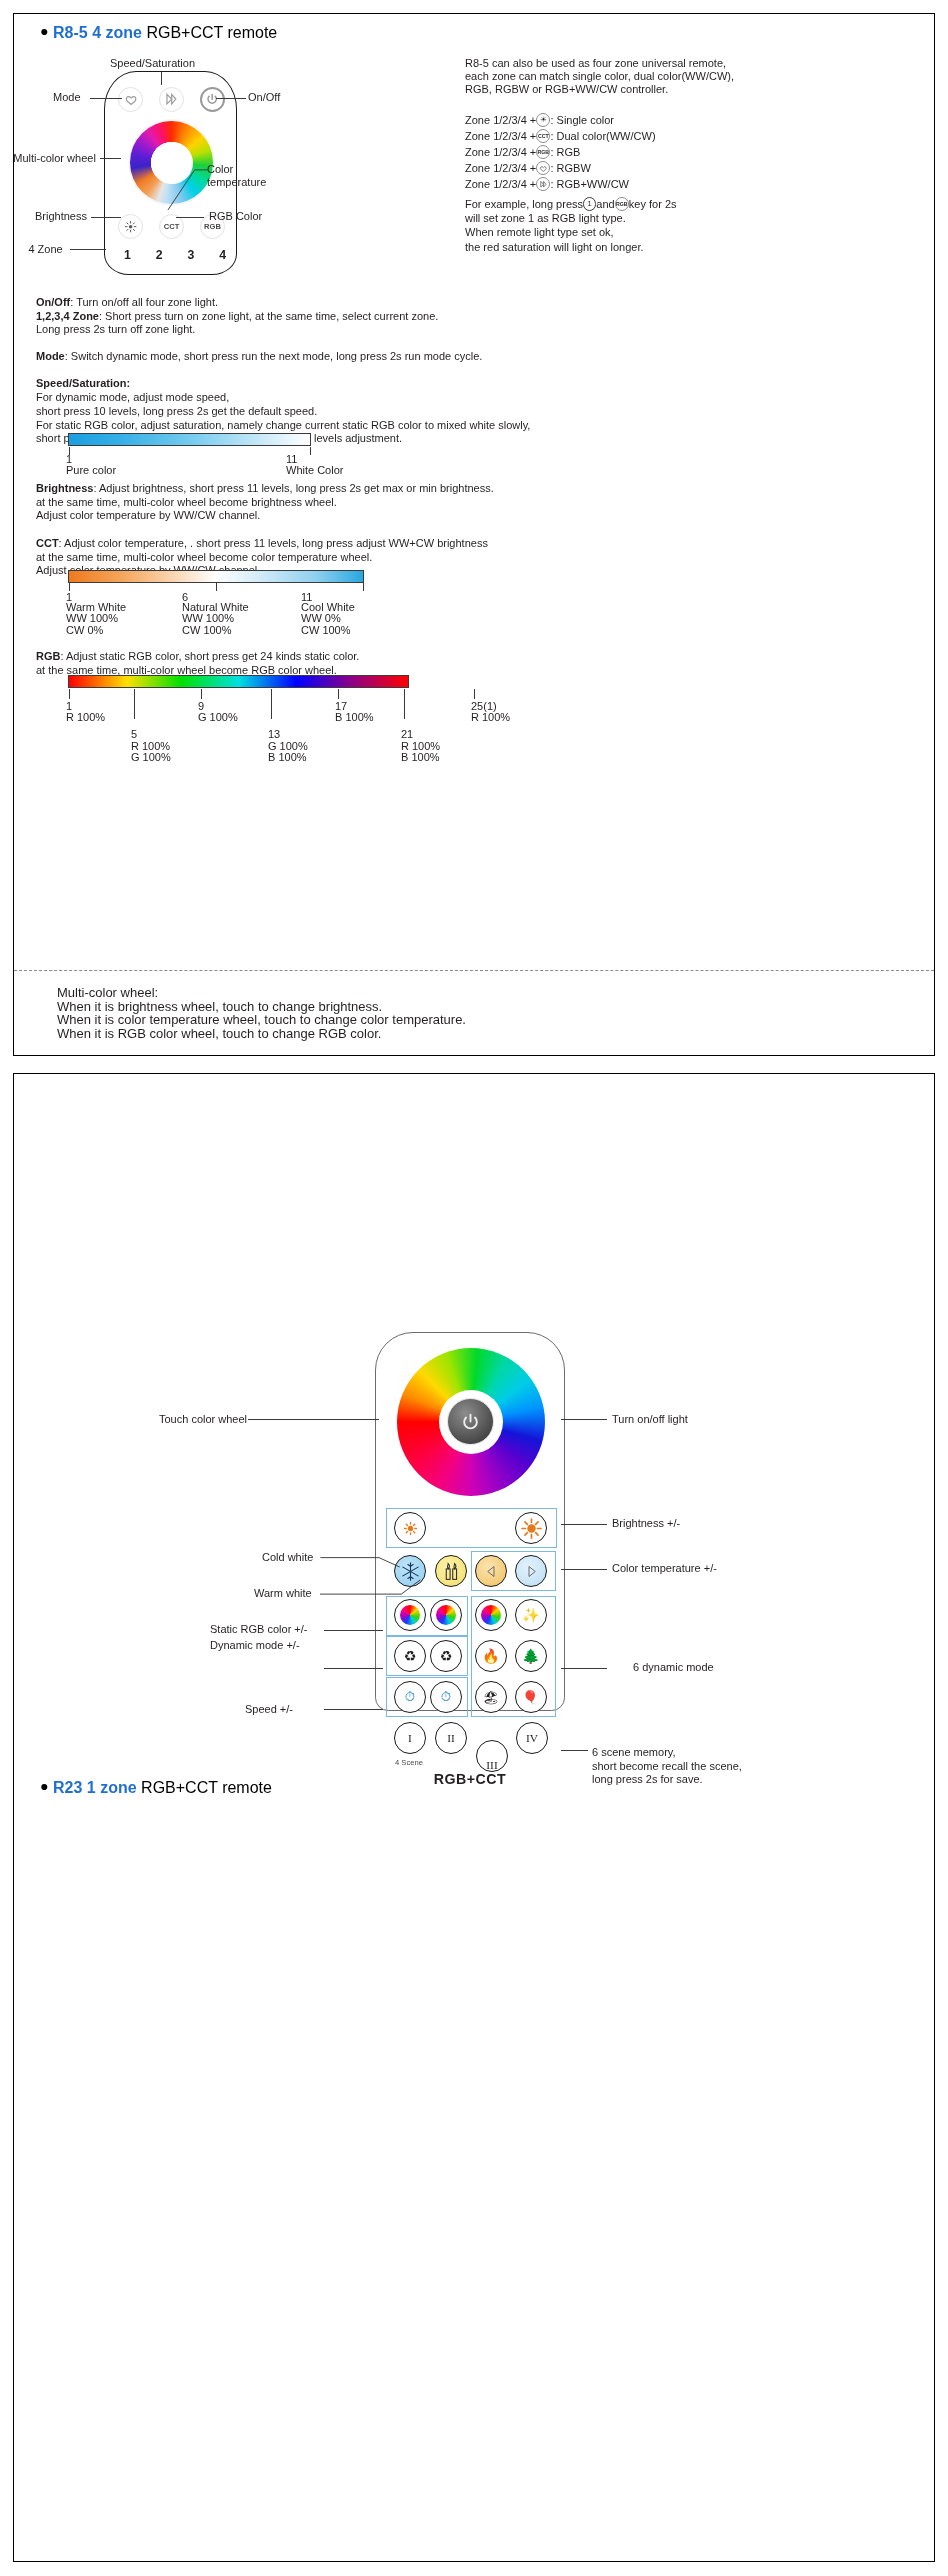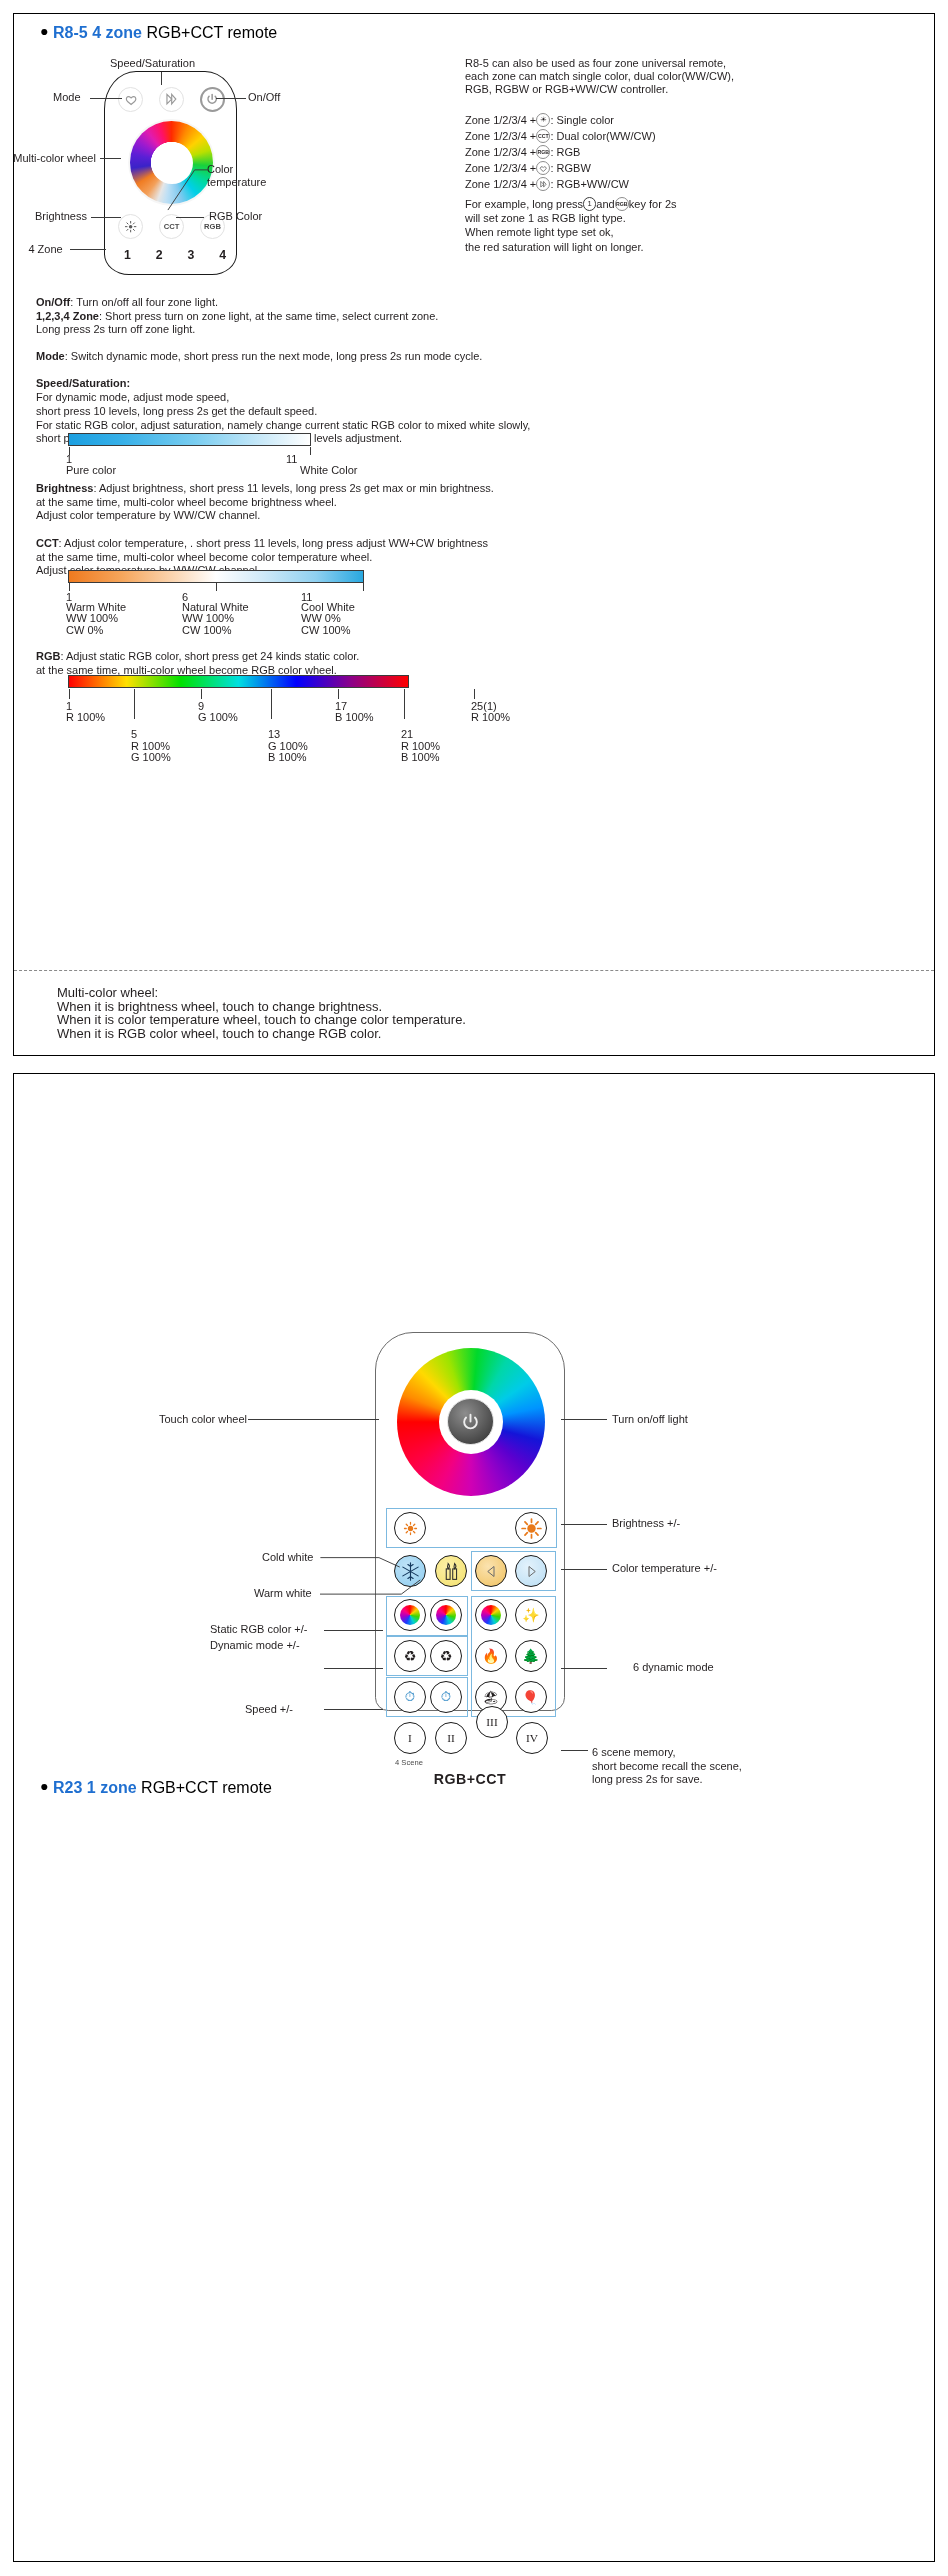--- a/index.html
+++ b/index.html
@@ -280,21 +280,21 @@
   <div>short press 11 levels, long press 1-6s for continuous 256 levels adjustment.</div>
 </div>
 
 <div class="bar" style="left:68px; top:433px; width:243px;
      background:linear-gradient(to right, #1b9fe0 0%, #37b0e8 22%, #79cdf0 52%, #c4e7f8 78%, #ffffff 100%);"></div>
 <div class="tick" style="left:69px; top:447px; height:7.6px;"></div>
 <div class="tick" style="left:310px; top:447px; height:7.6px;"></div>
 <div class="lbl" style="left:66px; top:453px;">1</div>
 <div class="lbl" style="left:66px; top:464px;">Pure color</div>
 <div class="lbl" style="left:286px; top:453px;">11</div>
-<div class="lbl" style="left:300px; top:464px;">White Color</div>
+<div class="lbl" style="left:286px; top:464px;">White Color</div>
 
 <div style="position:absolute; left:36px; top:482px; font-size:11px; line-height:13.7px;">
   <div>
     <b>Brightness</b><span>: Adjust brightness, short press 11 levels, long press 2s get max or min brightness.</span>
   </div>
   <div>at the same time, multi-color wheel become brightness wheel.</div>
   <div>Adjust color temperature by WW/CW channel.</div>
 </div>
 
 <div style="position:absolute; left:36px; top:537px; font-size:11px; line-height:13.7px;">
@@ -499,21 +499,21 @@
   <div class="keybtn" style="left:139px; top:348px; font-size:13.3px;">
     <span>🎈</span>
   </div>
 
   <div class="scenebtn" style="left:18px; top:389px;">
     <span>I</span>
   </div>
   <div class="scenebtn" style="left:59px; top:389px;">
     <span>II</span>
   </div>
-  <div class="scenebtn" style="left:100px; top:373px;">
+  <div class="scenebtn" style="left:100px; top:407px;align-items:flex-end;">
     <span>III</span>
   </div>
   <div class="scenebtn" style="left:140px; top:389px;">
     <span>IV</span>
   </div>
   <div style="position:absolute; left:19px; top:425px; font-size:7.6px; color:#4a4a4a;">4 Scene</div>
   <div style="position:absolute; left:0; right:0; top:438px; text-align:center; font-size:14.2px; font-weight:700; letter-spacing:0.5px;">RGB+CCT</div>
 </div>
 
 <div class="lbl" style="left:159px; top:1413px;">Touch color wheel</div>

